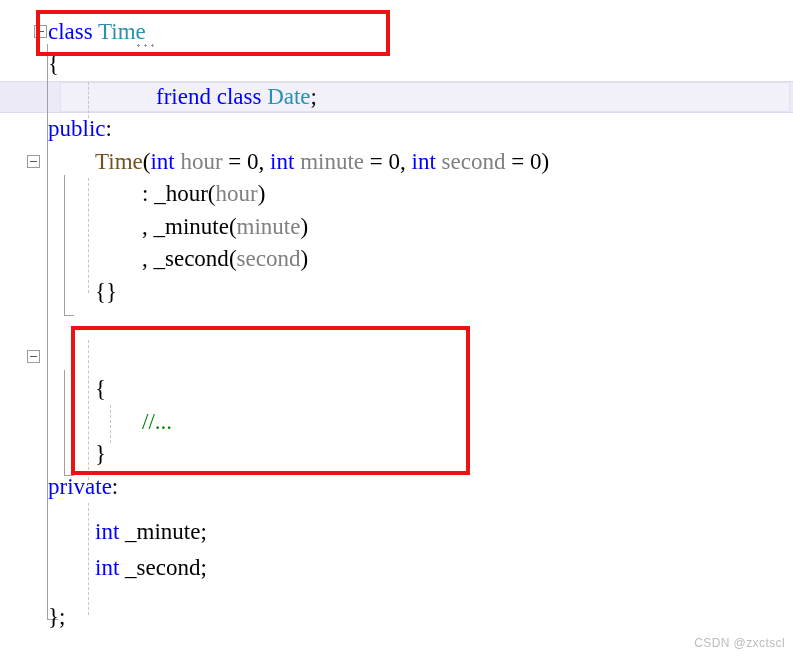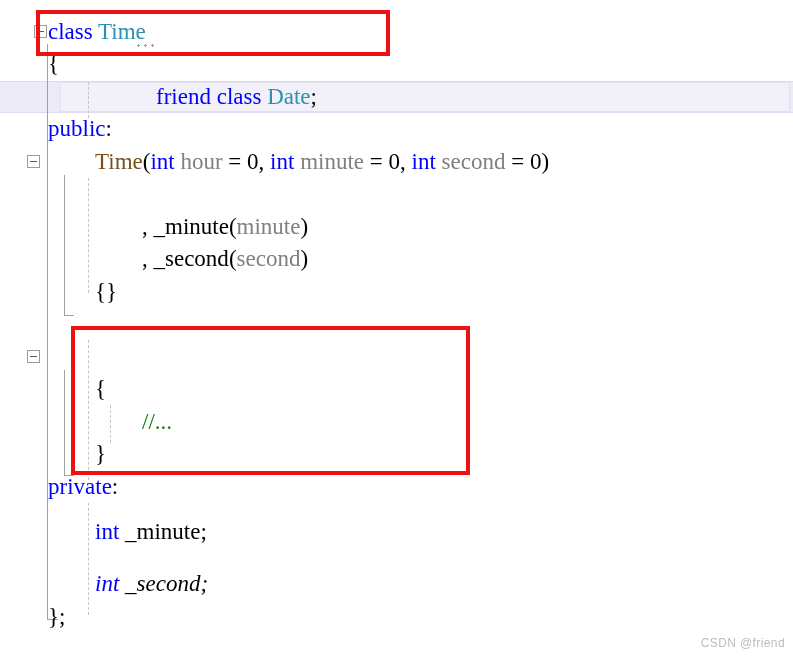--- a/index.html
+++ b/index.html
@@ -180,20 +180,23 @@
   </div>
 
   <div class="line" style="top:113px;font-family:Liberation Serif, serif;">
     <span class="code" style="left: 48px;"><span class="kw">public</span><span class="punct">:</span></span>
   </div>
 
   <div class="line" style="top:146px;">
     <span class="code" style="left: 95px;"><span class="func">Time</span><span class="punct">(</span><span class="kw">int</span><span class="plain"> </span><span class="ident">hour</span><span class="punct"> = </span><span class="num">0</span><span class="punct">, </span><span class="kw">int</span><span class="plain"> </span><span class="ident">minute</span><span class="punct"> = </span><span class="num">0</span><span class="punct">, </span><span class="kw">int</span><span class="plain"> </span><span class="ident">second</span><span class="punct"> = </span><span class="num">0</span><span class="punct">)</span></span>
   </div>
 
+  <div class="line" style="top:178px;">
+    <span class="code" style="left: 142px;"><span class="plain">: _hour</span><span class="punct">(</span><span class="ident">hour</span><span class="punct">)</span></span>
+  </div>
 
   <div class="line" style="top:243px;">
     <span class="code" style="left: 142px;"><span class="plain">, _second</span><span class="punct">(</span><span class="ident">second</span><span class="punct">)</span></span>
   </div>
 
   <div class="line" style="top:211px;">
     <span class="code" style="left: 142px;"><span class="plain">, _minute</span><span class="punct">(</span><span class="ident">minute</span><span class="punct">)</span></span>
   </div>
 
   <div class="line" style="top:276px;">
@@ -219,26 +222,26 @@
 
   <div class="line" style="top:471px;">
     <span class="code" style="left: 48px; text-align: right;"><span class="kw">private</span><span class="punct">:</span></span>
   </div>
 
 
   <div class="line" style="top:516px;">
     <span class="code" style="left: 95px;"><span class="kw">int</span><span class="plain"> _minute</span><span class="punct">;</span></span>
   </div>
 
-  <div class="line" style="top:568px;font-style:italic;">
+  <div class="line" style="top:552px;">
     <span class="code" style="left: 95px;"><span class="kw">int</span><span class="plain"> _second</span><span class="punct">;</span></span>
   </div>
 
   <div class="line" style="top:601px;">
     <span class="code" style="left: 48px;"><span class="punct">};</span></span>
   </div>
 
   <div class="redbox" style="left:36px; top:10px; width:354px; height:46px;"></div>
   <div class="redbox" style="left:71px; top:326px; width:399px; height:149px;"></div>
 
-  <div id="watermark">CSDN @friend</div>
+  <div id="watermark">CSDN @zxctscl</div>
 
 </div>
 
 </body></html>

